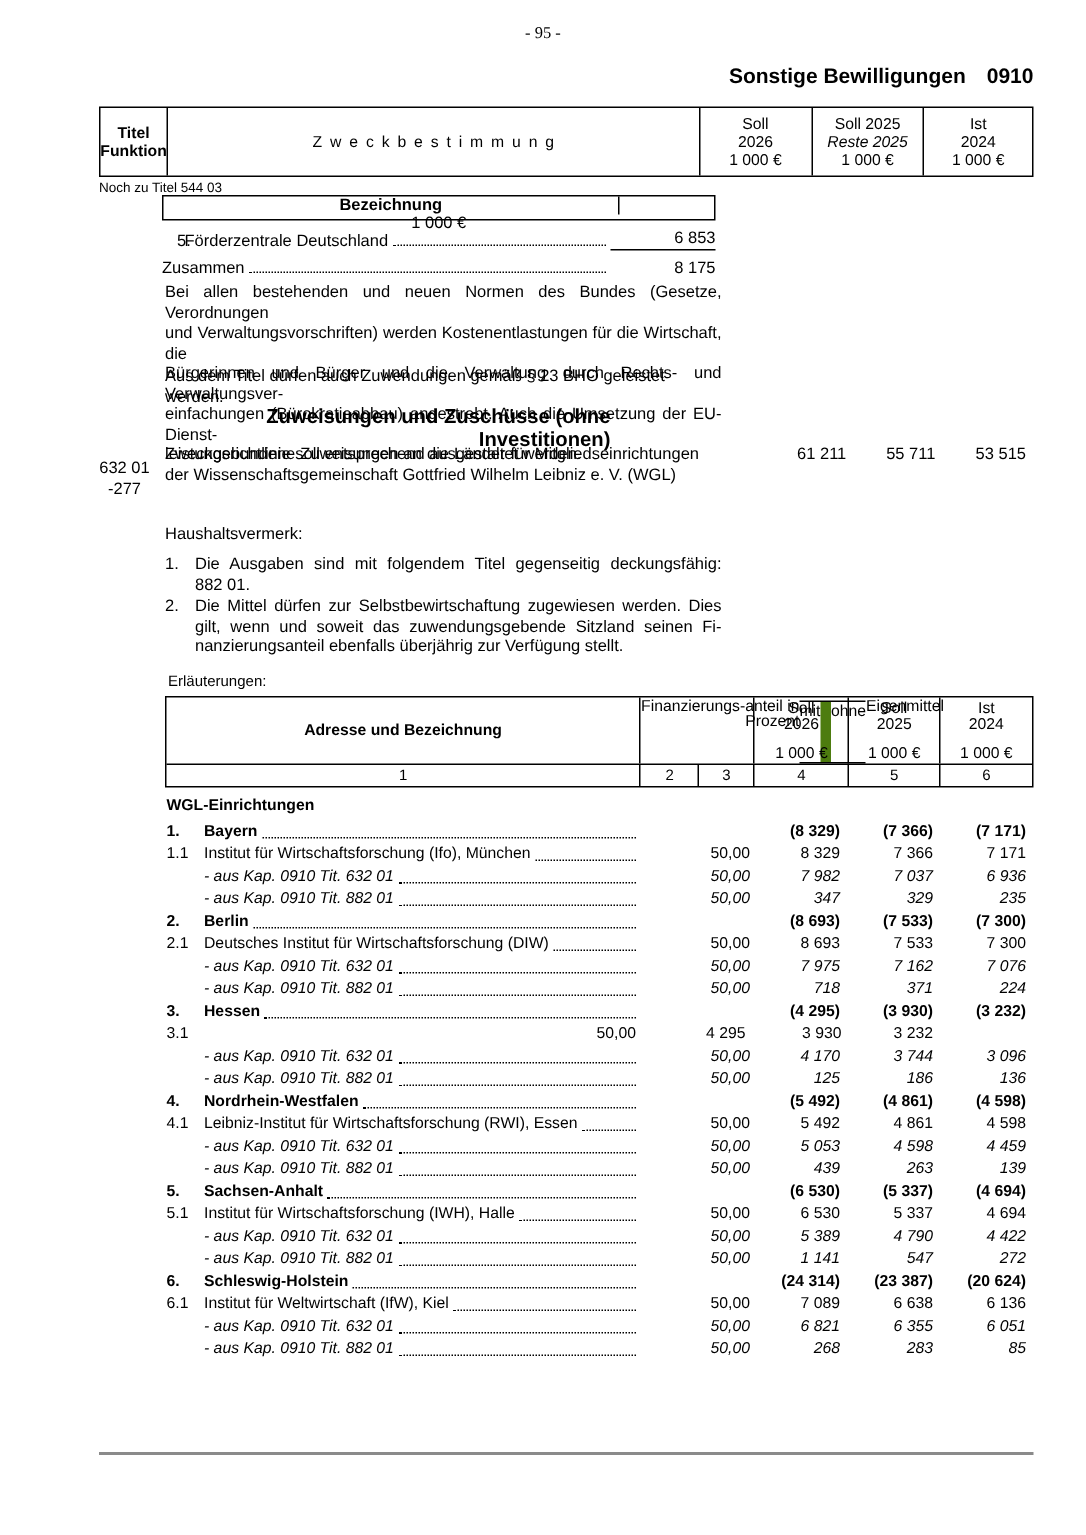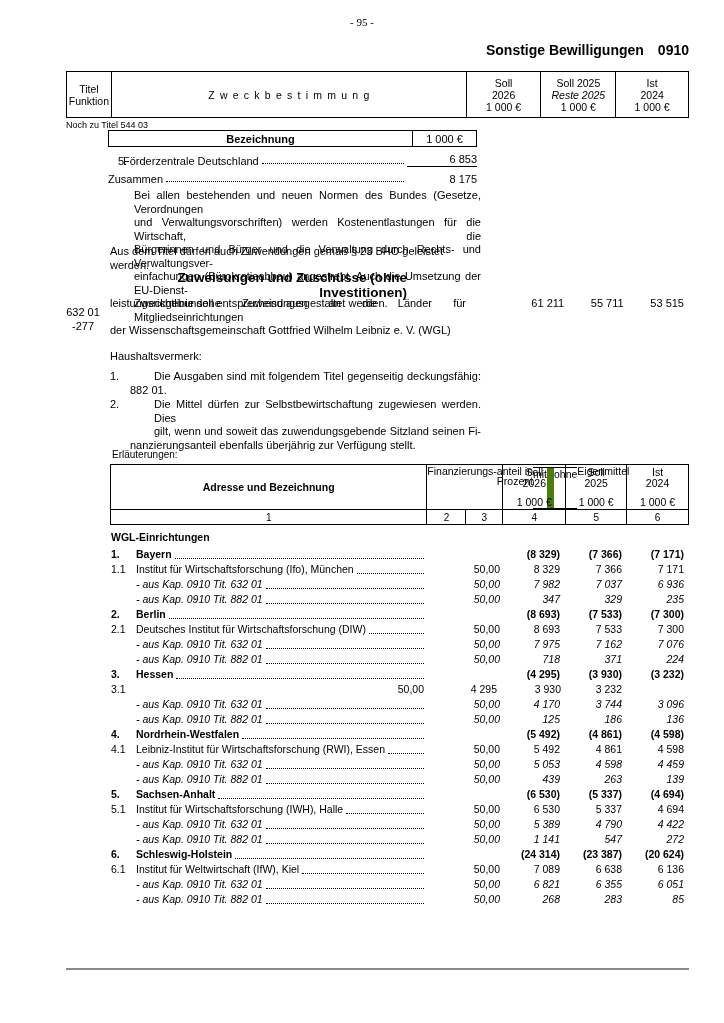--- a/index.html
+++ b/index.html
@@ -13,43 +13,43 @@
 
   
   .page-num { top:16px; left:0; width:724px; text-align:center; font-size:11px;font-family:Liberation Serif, serif; }
   .doc-title { top:42px; left:0; width:689px; text-align:right; font-size:14px; font-weight:bold; }
   .doc-title .code { margin-left:14px; }
 
   
   .htable { top:71px; left:66px; width:623px; height:47px; border:1px solid #000; display:flex; }
   .htable .hcell { border-left:1px solid #000; display:flex; flex-direction:column; align-items:center; justify-content:center; font-size:10.5px; line-height:12px; text-align:center; }
   .htable .hcell:first-child { border-left:none; }
-  .hc-titel { width:44px; }
+  .hc-titel { width:44px;font-weight:bold; }
   .hc-zweck { width:356px; font-size:11px; letter-spacing:0.5em; text-indent:0.5em; }
   .hc-s26 { width:75px; } .hc-s25 { width:75px; } .hc-i24 { width:73px; }
   .it { font-style:italic; }
 
   .noch-zu { top:120px; left:66px; font-size:9px; }
 
   
   .btable { top:130px; left:108px; width:369px; font-size:11px; }
-  .btable .bhead { display:flex; border:1px solid #000; height:17px; align-items:center; }
+  .btable .bhead { display:flex; border:1px solid #000; height:17px; align-items:center;flex-direction:column; }
   .btable .bhead .bh1 { width:304px; text-align:center; font-weight:bold; border-right:1px solid #000; align-self:stretch; display:flex; align-items:center; justify-content:center; }
   .btable .bhead .bh2 { flex:1; text-align:center; }
   .brow { display:flex; align-items:flex-end; margin-top:6px; }
   .brow .bnum { width:15px; padding-left:10px; }
   .brow .btxt { }
   .brow .bval { width:70px; text-align:right; }
   .brow.sumline .bval { border-bottom:1px solid #000; padding-bottom:1px; }
   .brow.total .btxt { }
   .leader { flex:1; border-bottom:1px dotted #000; margin:0 3px 3px 3px; min-width:8px; }
 
   
   .para { left:110px; width:371px; font-size:11px; line-height:13.5px; }
-  .jl { text-align:justify; text-align-last:justify;margin-left:24px; }
+  .jl { text-align:justify; text-align-last:justify; }
   .jl-last { text-align:left; }
 
   .section-heading { top:270px; left:107px; width:300px; text-align:right; font-size:13.5px; font-weight:bold; }
 
   
   .trow-num { top:282px; left:63px; width:40px; font-size:11px; line-height:13.5px; text-align:center;margin-top:24px; }
   .trow-text { top:297px; left:110px; width:356px; font-size:11px; line-height:13.5px; }
   .trow-vals { top:297px; left:466px; width:223px; display:flex; font-size:11px; }
   .trow-vals .tv { text-align:right; }
   .tv1 { width:75px; padding-right:6px;margin-left:44px; } .tv2 { width:75px; padding-right:7px; } .tv3 { width:73px; padding-right:5px; }

